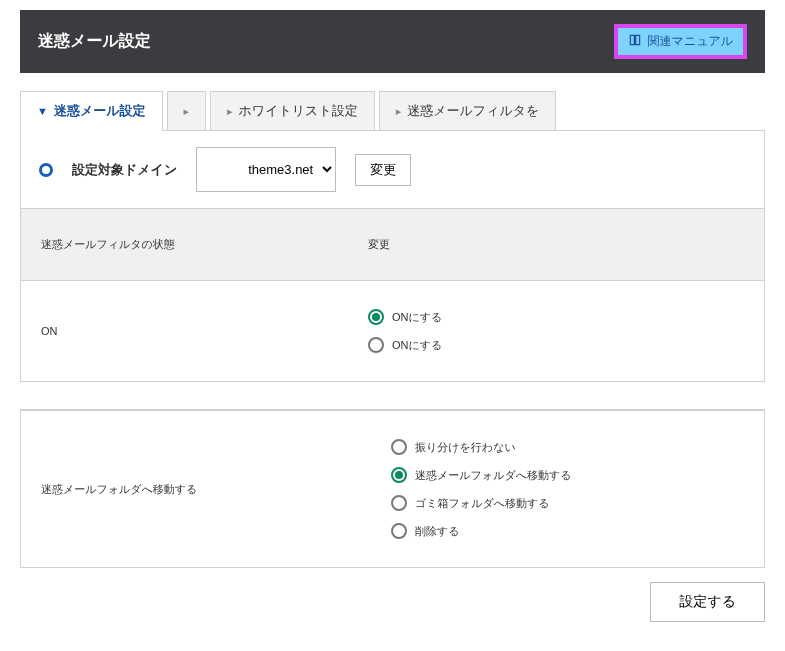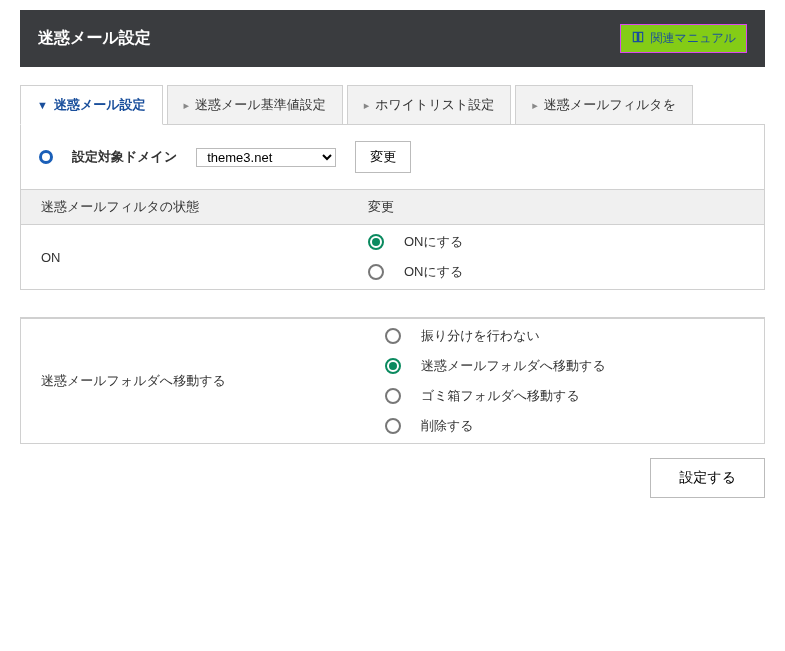--- a/index.html
+++ b/index.html
@@ -1,41 +1,41 @@
 <!DOCTYPE html>
 <html><head>
   <meta charset="utf-8">
   <style>
     * { box-sizing: border-box; margin: 0; padding: 0; }
     body { font-family: "Hiragino Kaku Gothic Pro", "Meiryo", sans-serif; font-size: 13px; color: #333; background: #fff; padding: 10px 20px 40px 20px; width: 785px; }
     .header-bar { background: #3a3c3f; padding: 14px 18px; display: flex; justify-content: space-between; align-items: center; margin-bottom: 18px; }
     .header-title { color: #fff; font-size: 16px; font-weight: bold; }
-    .manual-btn { background: #84cc16; border: 1px solid #d946ef; padding: 5px 10px; display: inline-flex; align-items: center; gap: 6px; font-size: 12px; cursor: pointer; color: #1a4f9c; }
+    .manual-btn { background: #7dd3fc; border: 4px solid #d946ef; padding: 5px 10px; display: inline-flex; align-items: center; gap: 6px; font-size: 12px; cursor: pointer; color: #1a4f9c; }
     .manual-btn svg { width: 14px; height: 14px; }
     .desc { line-height: 1.8; margin-bottom: 18px; font-size: 13px; color: #222; }
     .tabs { display: flex; gap: 4px; margin-bottom: 0; }
     .tab { border: 1px solid #d0d0d0; background: #f2f2f2; padding: 10px 16px; font-size: 13px; cursor: pointer; display: inline-flex; align-items: center; gap: 6px; color: #333; }
     .tab.active { background: #fff; border-bottom: 1px solid #fff; color: #1a4f9c; font-weight: bold; position: relative; z-index: 2; }
     .tab .chev { color: #1a4f9c; font-size: 11px; }
     .tab.active .chev { color: #1a4f9c; }
     .tab:not(.active) .chev { color: #888; }
     .panel { border: 1px solid #d0d0d0; margin-top: -1px; }
     .domain-row { padding: 16px 18px; display: flex; align-items: center; gap: 19px; }
     .domain-row .lead-icon { width: 14px; height: 14px; border: 3px solid #1a5fb8; border-radius: 50%; display: inline-block; }
     .domain-row label { font-weight: bold; font-size: 13px; }
-    .domain-row select { font-size: 13px; padding: 0 6px; min-width: 140px; border: 1px solid #bbb; background: #fff; }
+    .domain-row select { font-size: 13px; padding: 13px 6px; min-width: 140px; border: 1px solid #bbb; background: #fff; text-align: right; }
     .btn { background: #fff; border: 1px solid #bbb; padding: 6px 14px; font-size: 13px; cursor: pointer; }
     .tbl { width: 100%; border-collapse: collapse; }
-    .tbl th, .tbl td { border-top: 1px solid #d0d0d0; padding: 8px 20px; text-align: left; vertical-align: middle; font-size: 13px; }
+    .tbl th, .tbl td { border-top: 1px solid #d0d0d0; padding: 28px 20px; text-align: left; vertical-align: middle; font-size: 11px; }
     .tbl th { background: #f0f0f0; font-weight: normal; color: #333; }
     .tbl td { background: #fff; }
     .col1 { width: 44%; }
     .section-gap { height: 28px; }
     .radio-list { display: flex; flex-direction: column; gap: 12px; }
-    .radio-item { display: inline-flex; align-items: center; gap: 20px; cursor: pointer; }
+    .radio-item { display: inline-flex; align-items: center; gap: 8px; cursor: pointer; }
     .radio-outer { width: 16px; height: 16px; border: 2px solid #777; border-radius: 50%; display: inline-flex; align-items: center; justify-content: center; flex-shrink: 0; }
     .radio-item.checked .radio-outer { border-color: #0a8a5f; }
     .radio-inner { width: 8px; height: 8px; border-radius: 50%; background: transparent; }
     .radio-item.checked .radio-inner { background: #0a8a5f; }
     .footer-actions { display: flex; justify-content: flex-end; margin-top: 14px; }
     .footer-actions .btn { padding: 10px 28px; font-size: 14px; }
   </style>
 </head>
 <body>
 
@@ -55,21 +55,20 @@
 <div class="desc">
 </div>
 
 <div class="tabs">
   <div class="tab active">
     <span class="chev">▼</span>
     <span>迷惑メール設定</span>
   </div>
   <div class="tab">
     <span class="chev">▸</span>
-    <span>迷惑メール基準値設定</span>
   </div>
   <div class="tab">
     <span class="chev">▸</span>
     <span>ホワイトリスト設定</span>
   </div>
   <div class="tab">
     <span class="chev">▸</span>
     <span>迷惑メールフィルタを</span>
   </div>
 </div>

